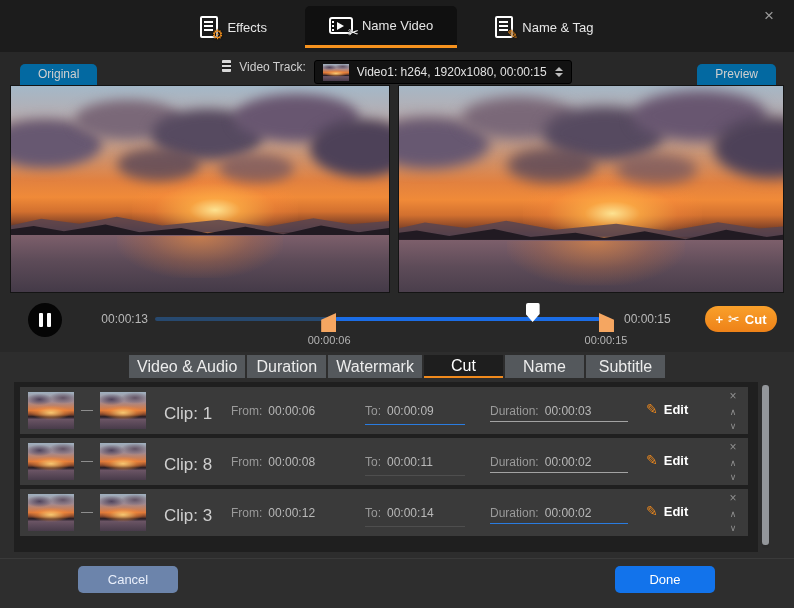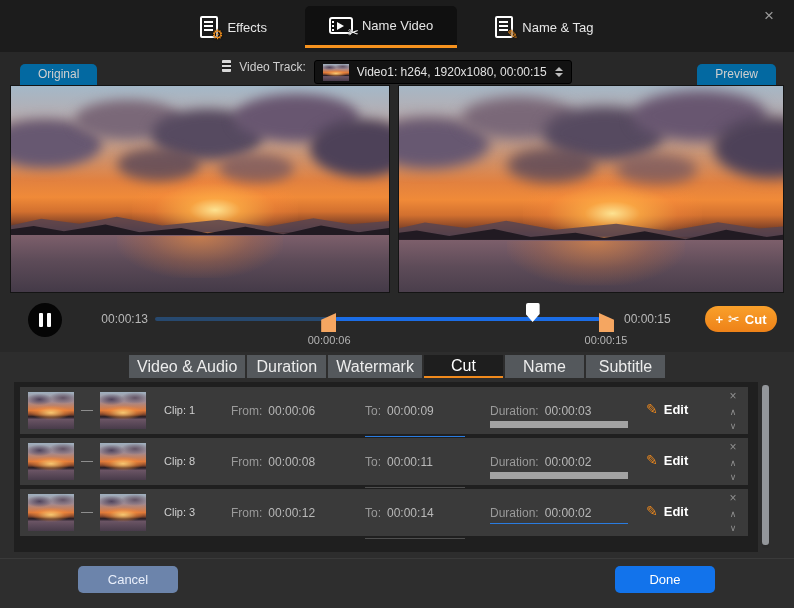--- a/index.html
+++ b/index.html
@@ -101,26 +101,26 @@
   .lower { position:absolute; left:0; top:352px; width:100%; height:206px; background:#2d2d2d; }
   .edit-tabs { position:absolute; left:0; top:3px; width:100%; display:flex; justify-content:center; gap:2px; }
   .edit-tab { min-width:79px; height:23px; padding:0 8px; background:#54585c; color:#ececec; font-size:16px;
     display:flex; align-items:center; justify-content:center; }
   .edit-tab.active { background:#1e1e1e; color:#fff; border-bottom:2px solid #f08a1d; }
   .clip-list { position:absolute; left:14px; top:30px; width:744px; height:170px; background:#1f1f1f; padding:5px 0 0 6px; }
   .clip-row { position:relative; width:728px; height:47px; background:#3a3a3a; margin-bottom:4px; }
   .thumb { position:absolute; top:5px; width:46px; height:37px; }
   .th1 { left:8px; } .th2 { left:80px; }
   .dash { position:absolute; left:56px; top:16px; width:22px; text-align:center; color:#999; font-size:12px; }
-  .c-name { position:absolute; left:144px; top:17px; font-size:11px; color:#cfcfcf; }
+  .c-name { position:absolute; left:144px; top:17px; font-size:17px; color:#cfcfcf; }
   .fld { position:absolute; top:17px; font-size:12px; color:#9a9a9a; }
   .fld b { font-weight:normal; color:#b8b8b8; margin-left:6px; }
   .f-from { left:211px; }
-  .f-to   { left:345px; width:100px; padding-bottom:18px; border-bottom:1px solid #4e4e4e; }
-  .f-dur  { left:470px; width:138px; padding-bottom:3px; border-bottom:7px solid #a3a3a3; }
+  .f-to   { left:345px; width:100px; padding-bottom:6px; border-bottom:1px solid #4e4e4e; }
+  .f-dur  { left:470px; width:138px; padding-bottom:3px; border-bottom:1px solid #a3a3a3; }
   .u-blue { border-bottom:1px solid #2a7ce0 !important; }
   .edit-btn { position:absolute; left:626px; top:14px; display:flex; align-items:center; gap:6px; }
   .edit-btn .pencil { color:#f08a1d; font-size:14px; }
   .edit-btn .lbl { color:#fff; font-size:13px; font-weight:bold; }
   .row-ctrl { position:absolute; right:6px; top:0; height:47px; width:18px; display:flex; flex-direction:column; align-items:center; justify-content:space-between; padding:3px 0; }
   .row-ctrl span { color:#8f8f8f; line-height:1; }
   .rc-x { font-size:12px; } .rc-up,.rc-dn { font-size:9px; }
   .scrollbar { position:absolute; right:25px; top:33px; width:7px; height:163px; background:#2a2a2a; border-radius:3px; }
   .scroll-thumb { position:absolute; left:0; top:0; width:7px; height:160px; background:#93969a; border-radius:3px; }
 

